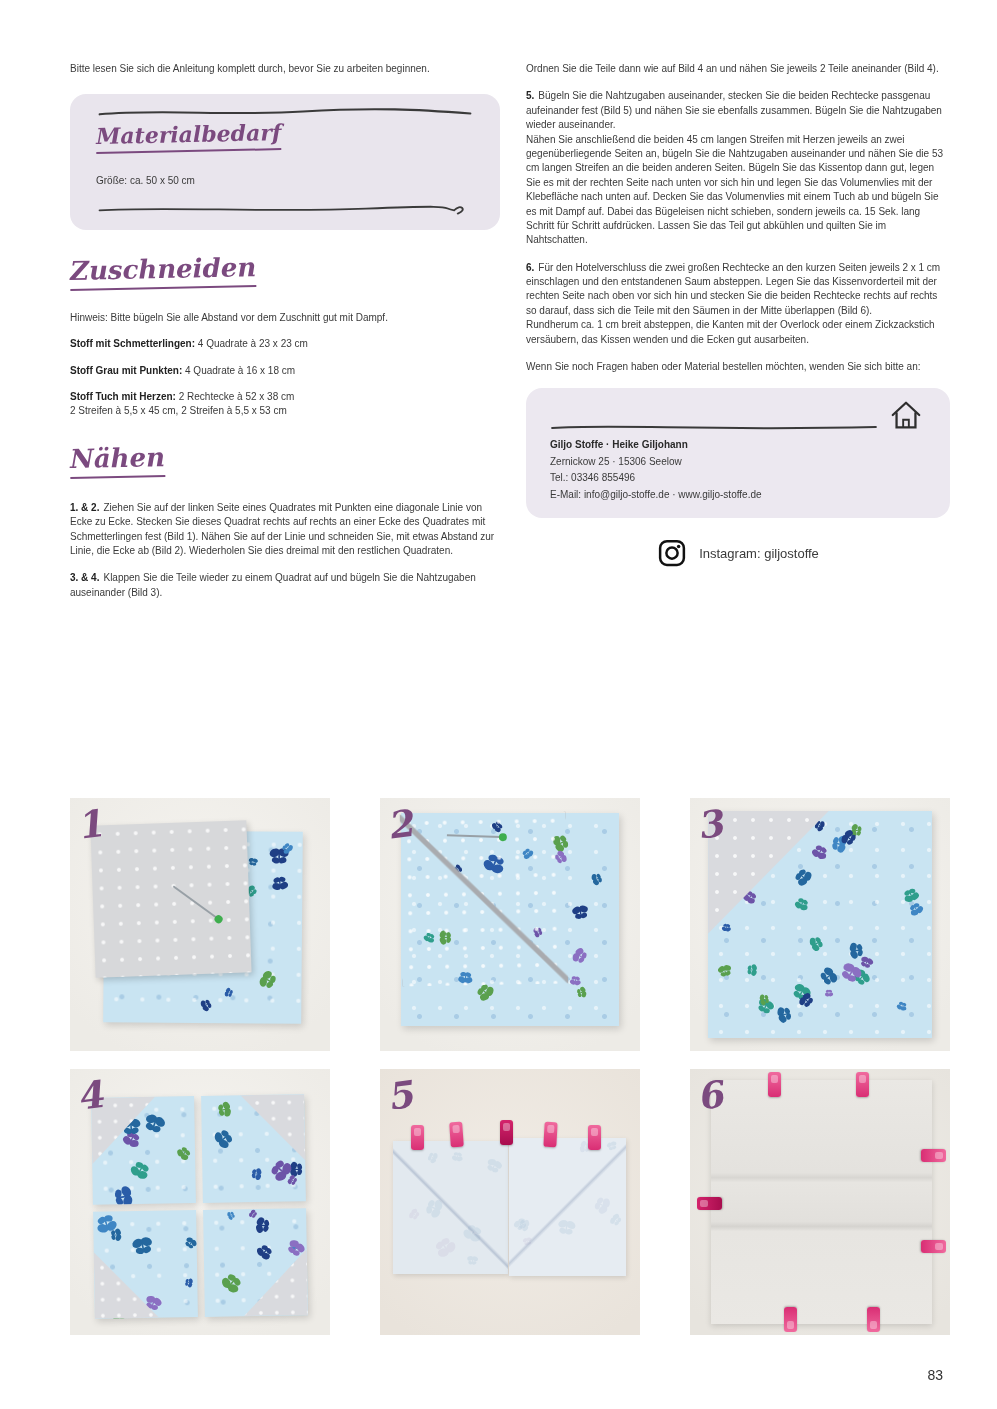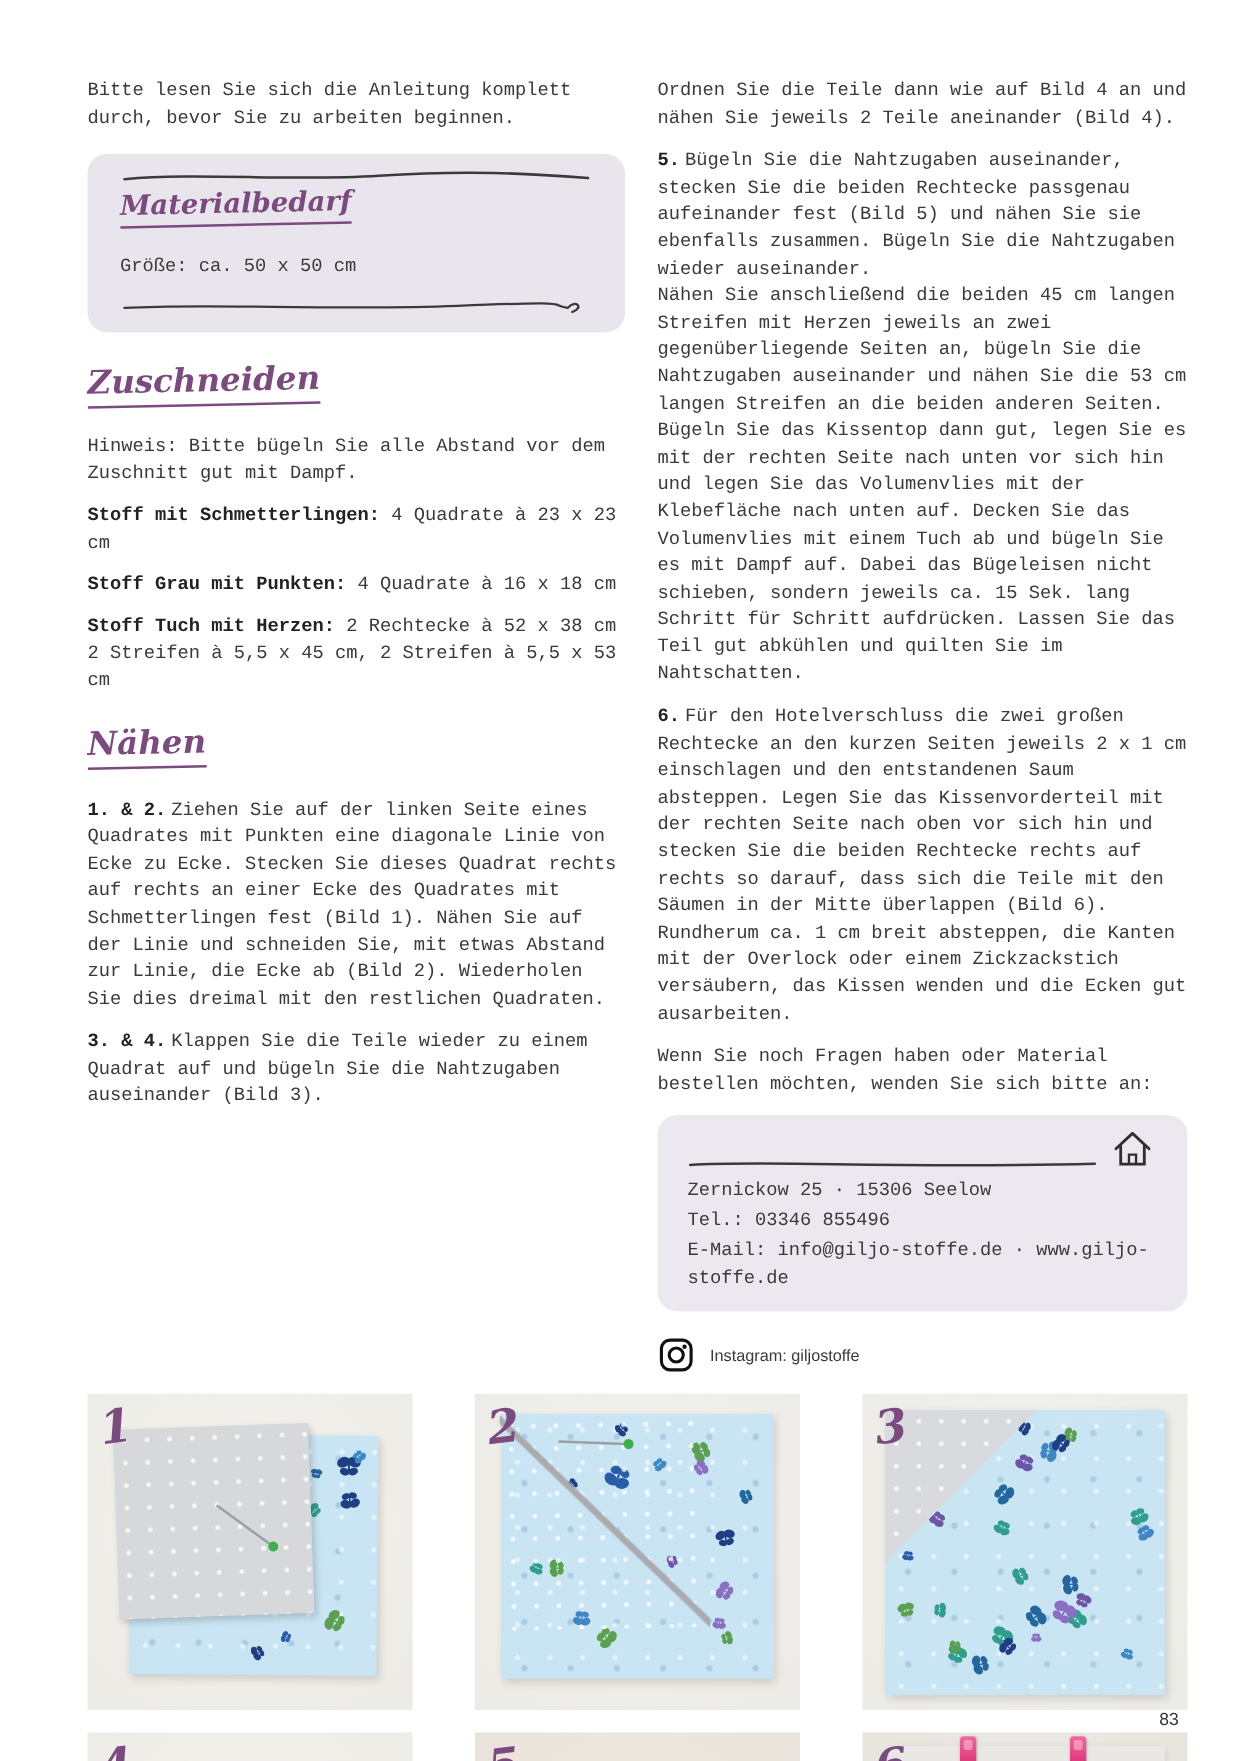--- a/index.html
+++ b/index.html
@@ -2,21 +2,21 @@
 <html><head>
 <meta charset="utf-8">
 <style>
   html,body{margin:0;padding:0;}
   body{
     width:997px;height:1409px;position:relative;background:#ffffff;
     font-family:"Liberation Sans",sans-serif;color:#3a3a3a;overflow:hidden;
   }
   .page{position:absolute;inset:0;padding:62px 47px 0 70px;box-sizing:border-box;}
   .columns{display:grid;grid-template-columns:430px 424px;column-gap:26px;min-height:720px;align-items:start;}
-  p{margin:0;font-size:15px;line-height:1.44;font-family:Liberation Mono, monospace;}
+  p{margin:0;font-size:10px;line-height:1.44;}
   .bold{font-weight:bold;color:#2a2a2a;}
   .script{
     font-family:"DejaVu Serif",serif;font-style:italic;font-weight:bold;color:#7b4a7f;
     display:inline-block;border-bottom:2px solid #7b4a7f;padding-bottom:3px;transform:rotate(-1.2deg);
   }
   .title-lg{font-size:26px;margin:24px 0 10px;}
   .title-sm{font-size:22px;margin:2px 0 10px;}
   h2{margin:0;}
   .mt12{margin-top:12px;}
   .mt14{margin-top:14px;}
@@ -34,21 +34,21 @@
   .stepnum{color:#222;margin-right:4px;}
   .cont{display:block;}
   .cont:empty{display:none;}
   .contact-box{
     background:#ece8f0;border-radius:16px;padding:10px 24px 14px;margin-top:14px;position:relative;
   }
   .box-topline{display:flex;align-items:flex-end;gap:8px;margin-bottom:6px;}
   .topline-line{flex:1;height:10px;}
   .house{width:40px;height:34px;flex:0 0 auto;}
   .contact-box p{margin:2px 0;line-height:1.45;}
-  .insta{display:flex;align-items:center;gap:12px;margin-top:20px;}
+  .insta{display:flex;align-items:center;gap:12px;margin-top:20px;justify-content:center;}
   .ig{width:30px;height:30px;}
   
   .figures{display:grid;grid-template-columns:repeat(3,260px);column-gap:50px;row-gap:18px;margin-top:16px;}
   .photo{
     position:relative;margin:0;overflow:hidden;
     background:radial-gradient(circle at 50% 40%, #f6f4f0 0%, #edebe6 85%);
   }
   .r1{height:253px;}
   .r2{height:266px;}
   .fig-num{
@@ -211,20 +211,21 @@
         <div class="box-topline">
           <svg class="topline-line" viewBox="0 0 300 10" preserveAspectRatio="none">
             <path d="M2 6 C 60 2, 150 9, 298 5" fill="none" stroke="#3a3a3a" stroke-width="2" stroke-linecap="round"></path>
           </svg>
           <svg class="house" viewBox="0 0 40 36">
             <path d="M6 18 L20 5 L34 18" fill="none" stroke="#2e2e2e" stroke-width="2.4" stroke-linejoin="round" stroke-linecap="round"></path>
             <path d="M10 16 V31 H30 V16" fill="none" stroke="#2e2e2e" stroke-width="2.4" stroke-linecap="round"></path>
             <path d="M17 31 V23 H23 V31" fill="none" stroke="#2e2e2e" stroke-width="2"></path>
           </svg>
         </div>
+        <p class="bold">Giljo Stoffe · Heike Giljohann</p>
         <p>Zernickow 25 · 15306 Seelow</p>
         <p>Tel.: 03346 855496</p>
         <p>E-Mail: info@giljo-stoffe.de · www.giljo-stoffe.de</p>
       </aside>
 
       <div class="insta">
         <svg class="ig" viewBox="0 0 24 24">
           <rect x="2.5" y="2.5" width="19" height="19" rx="5.5" fill="none" stroke="#111" stroke-width="2"></rect>
           <circle cx="12" cy="12" r="4.5" fill="none" stroke="#111" stroke-width="2"></circle>
           <circle cx="17.3" cy="6.7" r="1.4" fill="#111"></circle>

